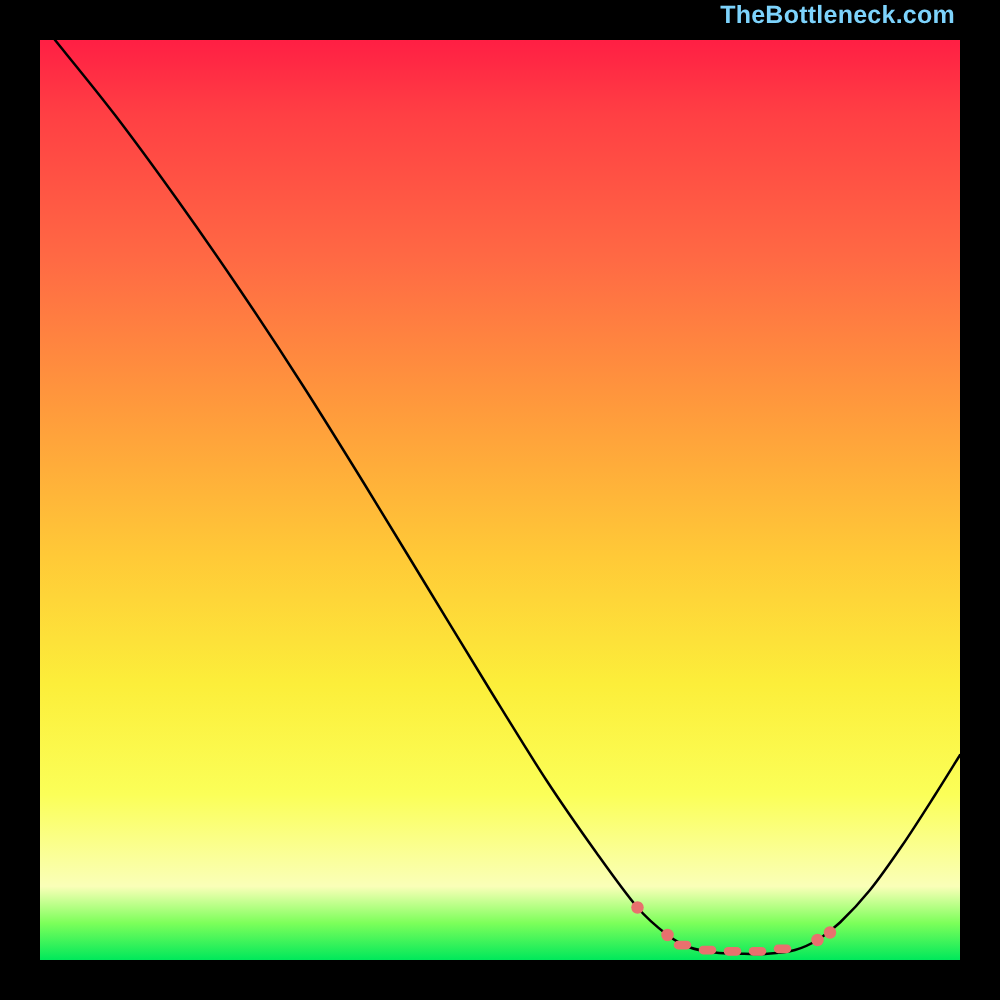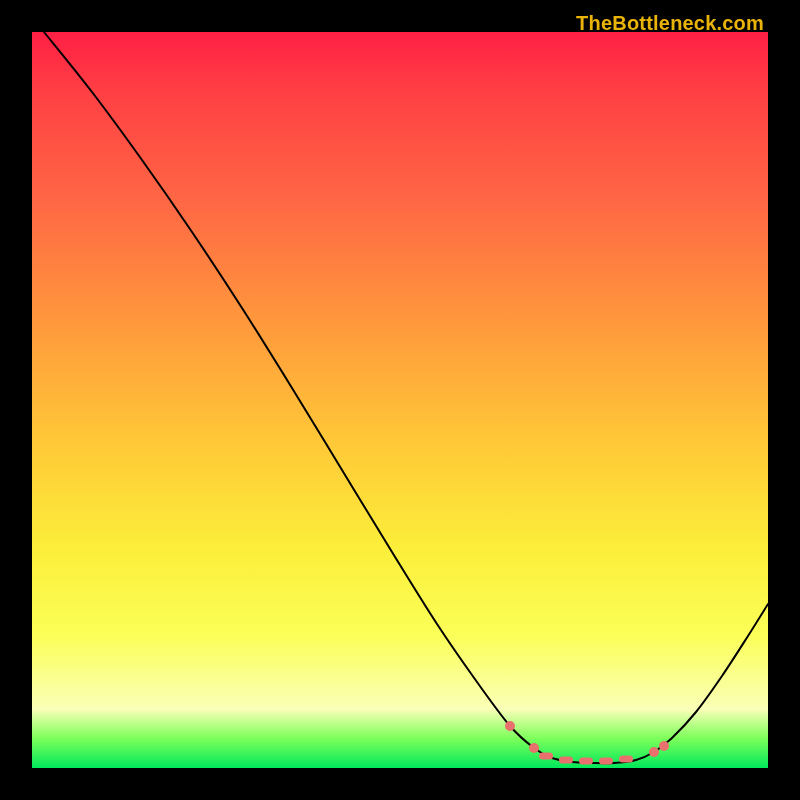--- a/index.html
+++ b/index.html
@@ -34,23 +34,23 @@
       #ffc937 56%,
       #fcee3a 70%,
       #fbff58 82%,
       #faffb8 92%,
       #7cff5a 96%,
       #00e85b 100%
     );
   }
   .attribution {
     position: absolute;
-    top: 12px;
+    top: 1px;
     right: 36px;
-    color: #eab308;
+    color: #7dd3fc;
     font-size: 20px;
     font-weight: 600;
     letter-spacing: 0.2px;
     user-select: none;
   }
   svg.curve {
     position: absolute;
     left: 0;
     top: 0;
     width: 736px;

